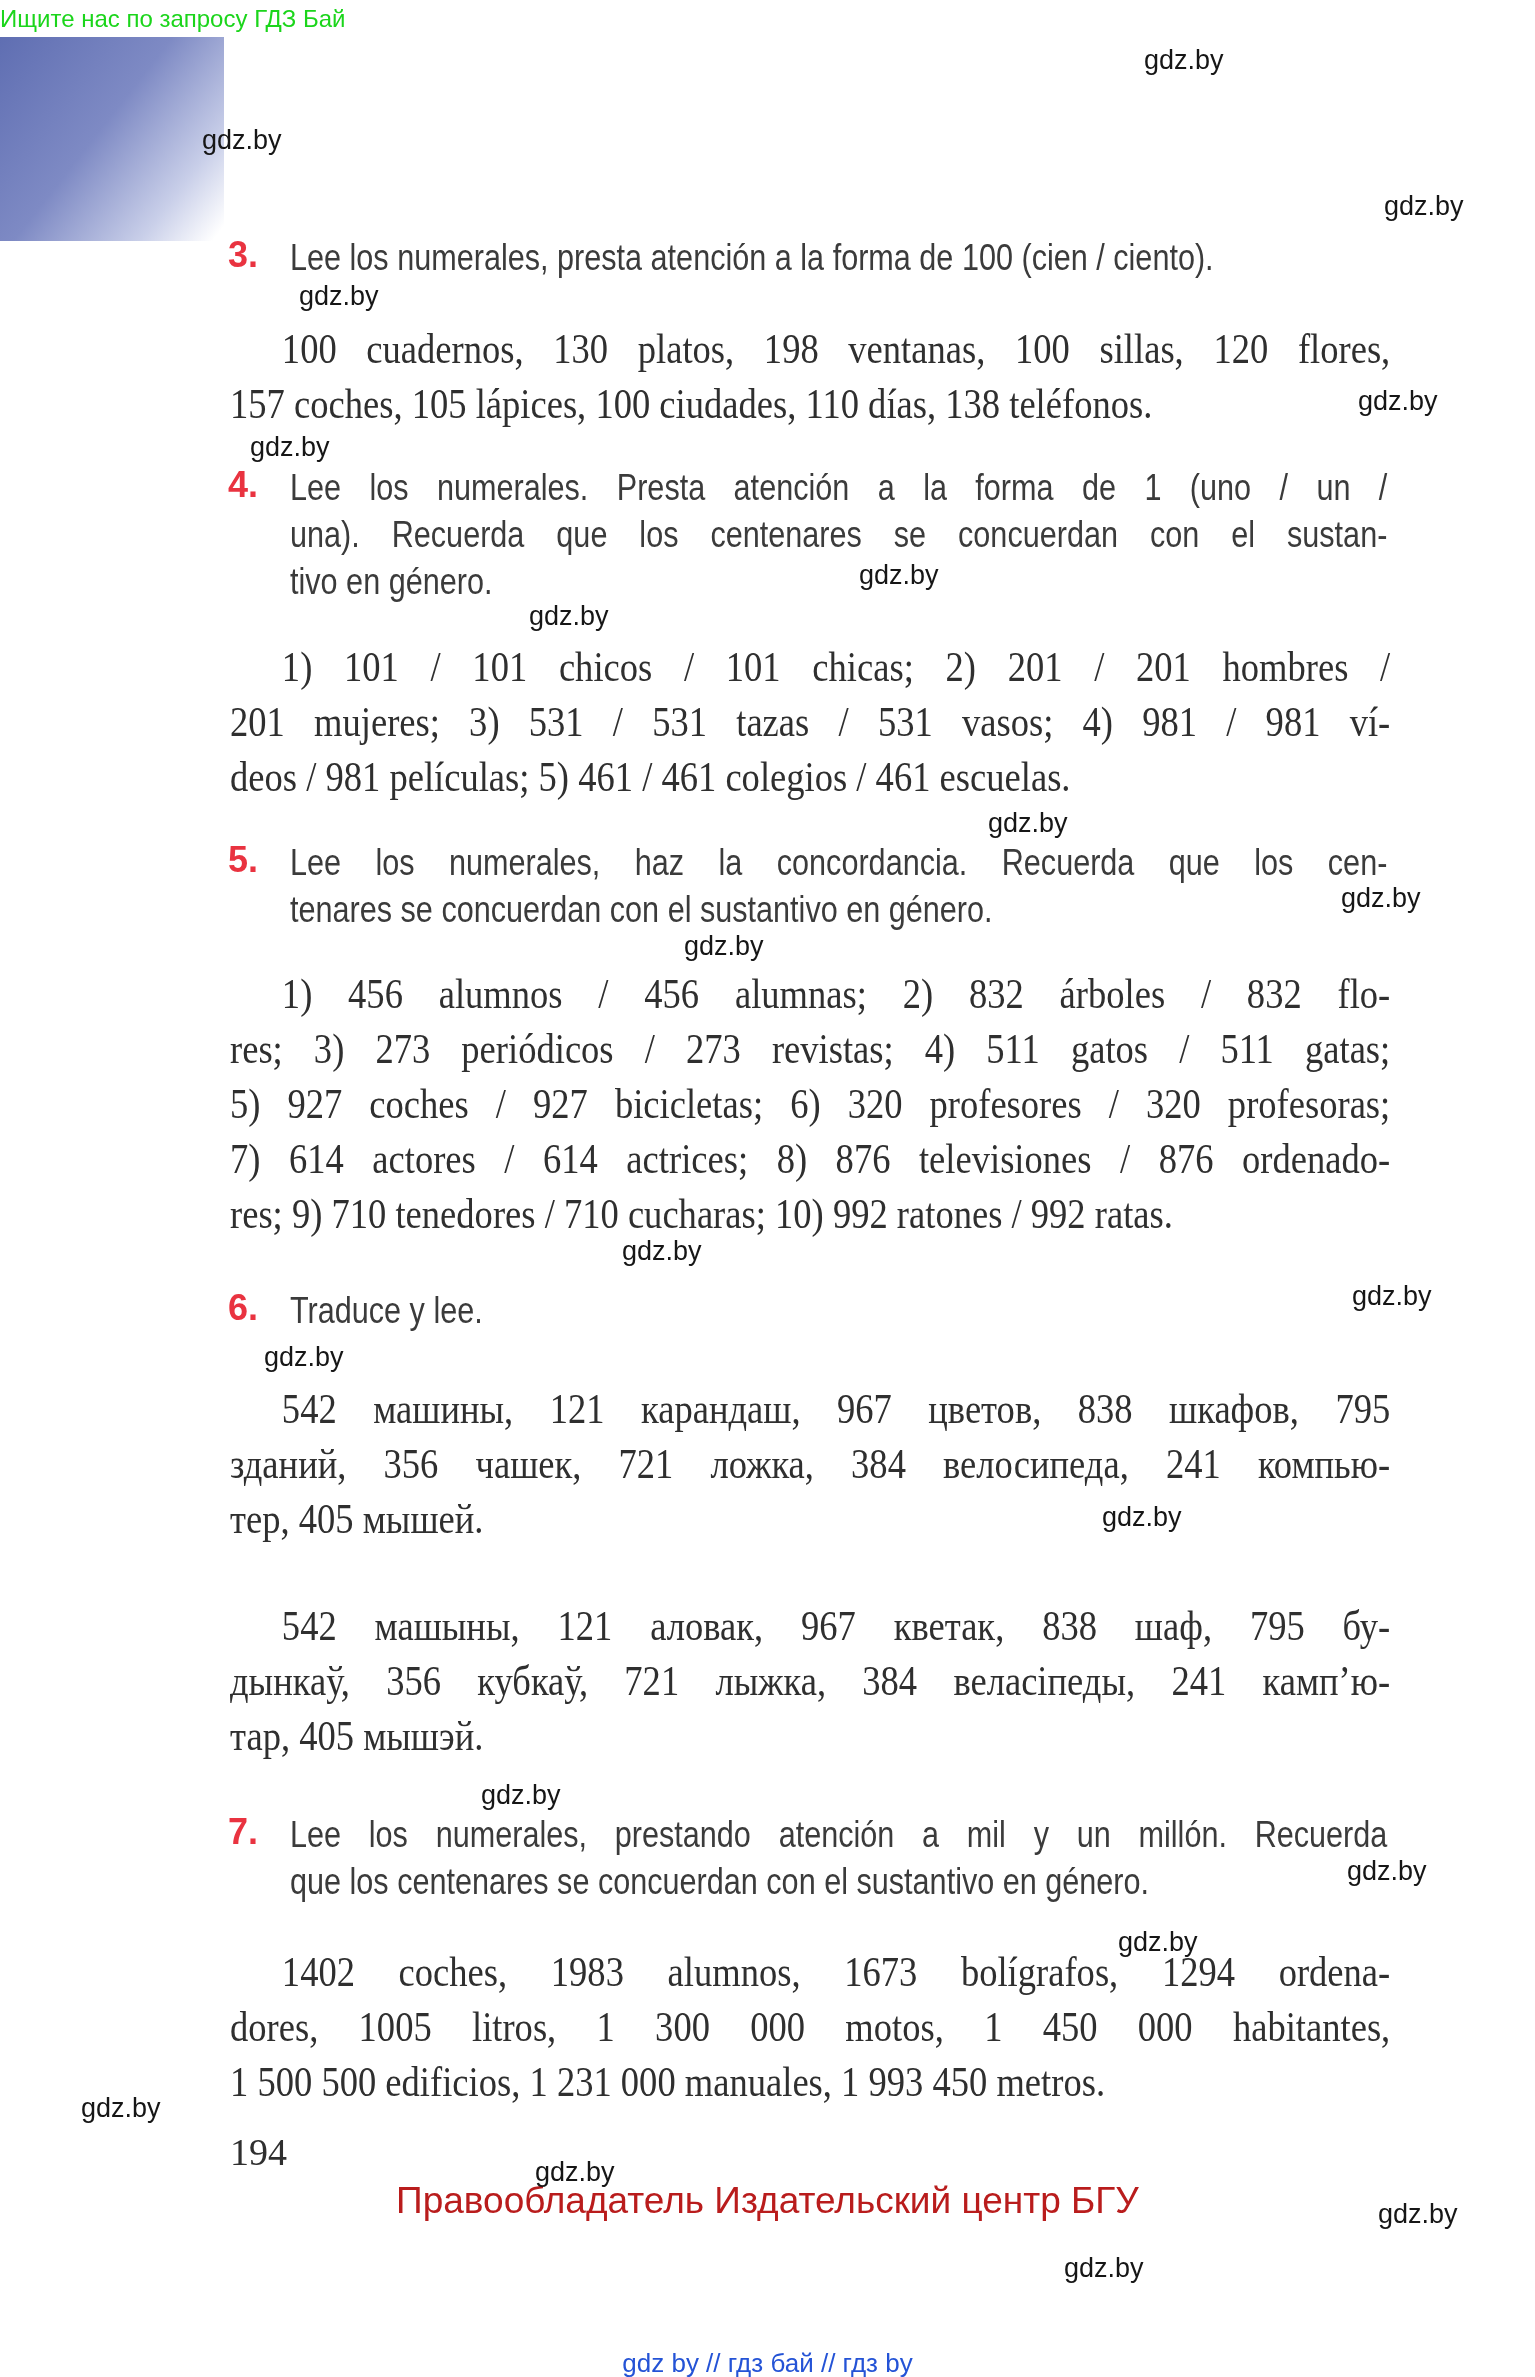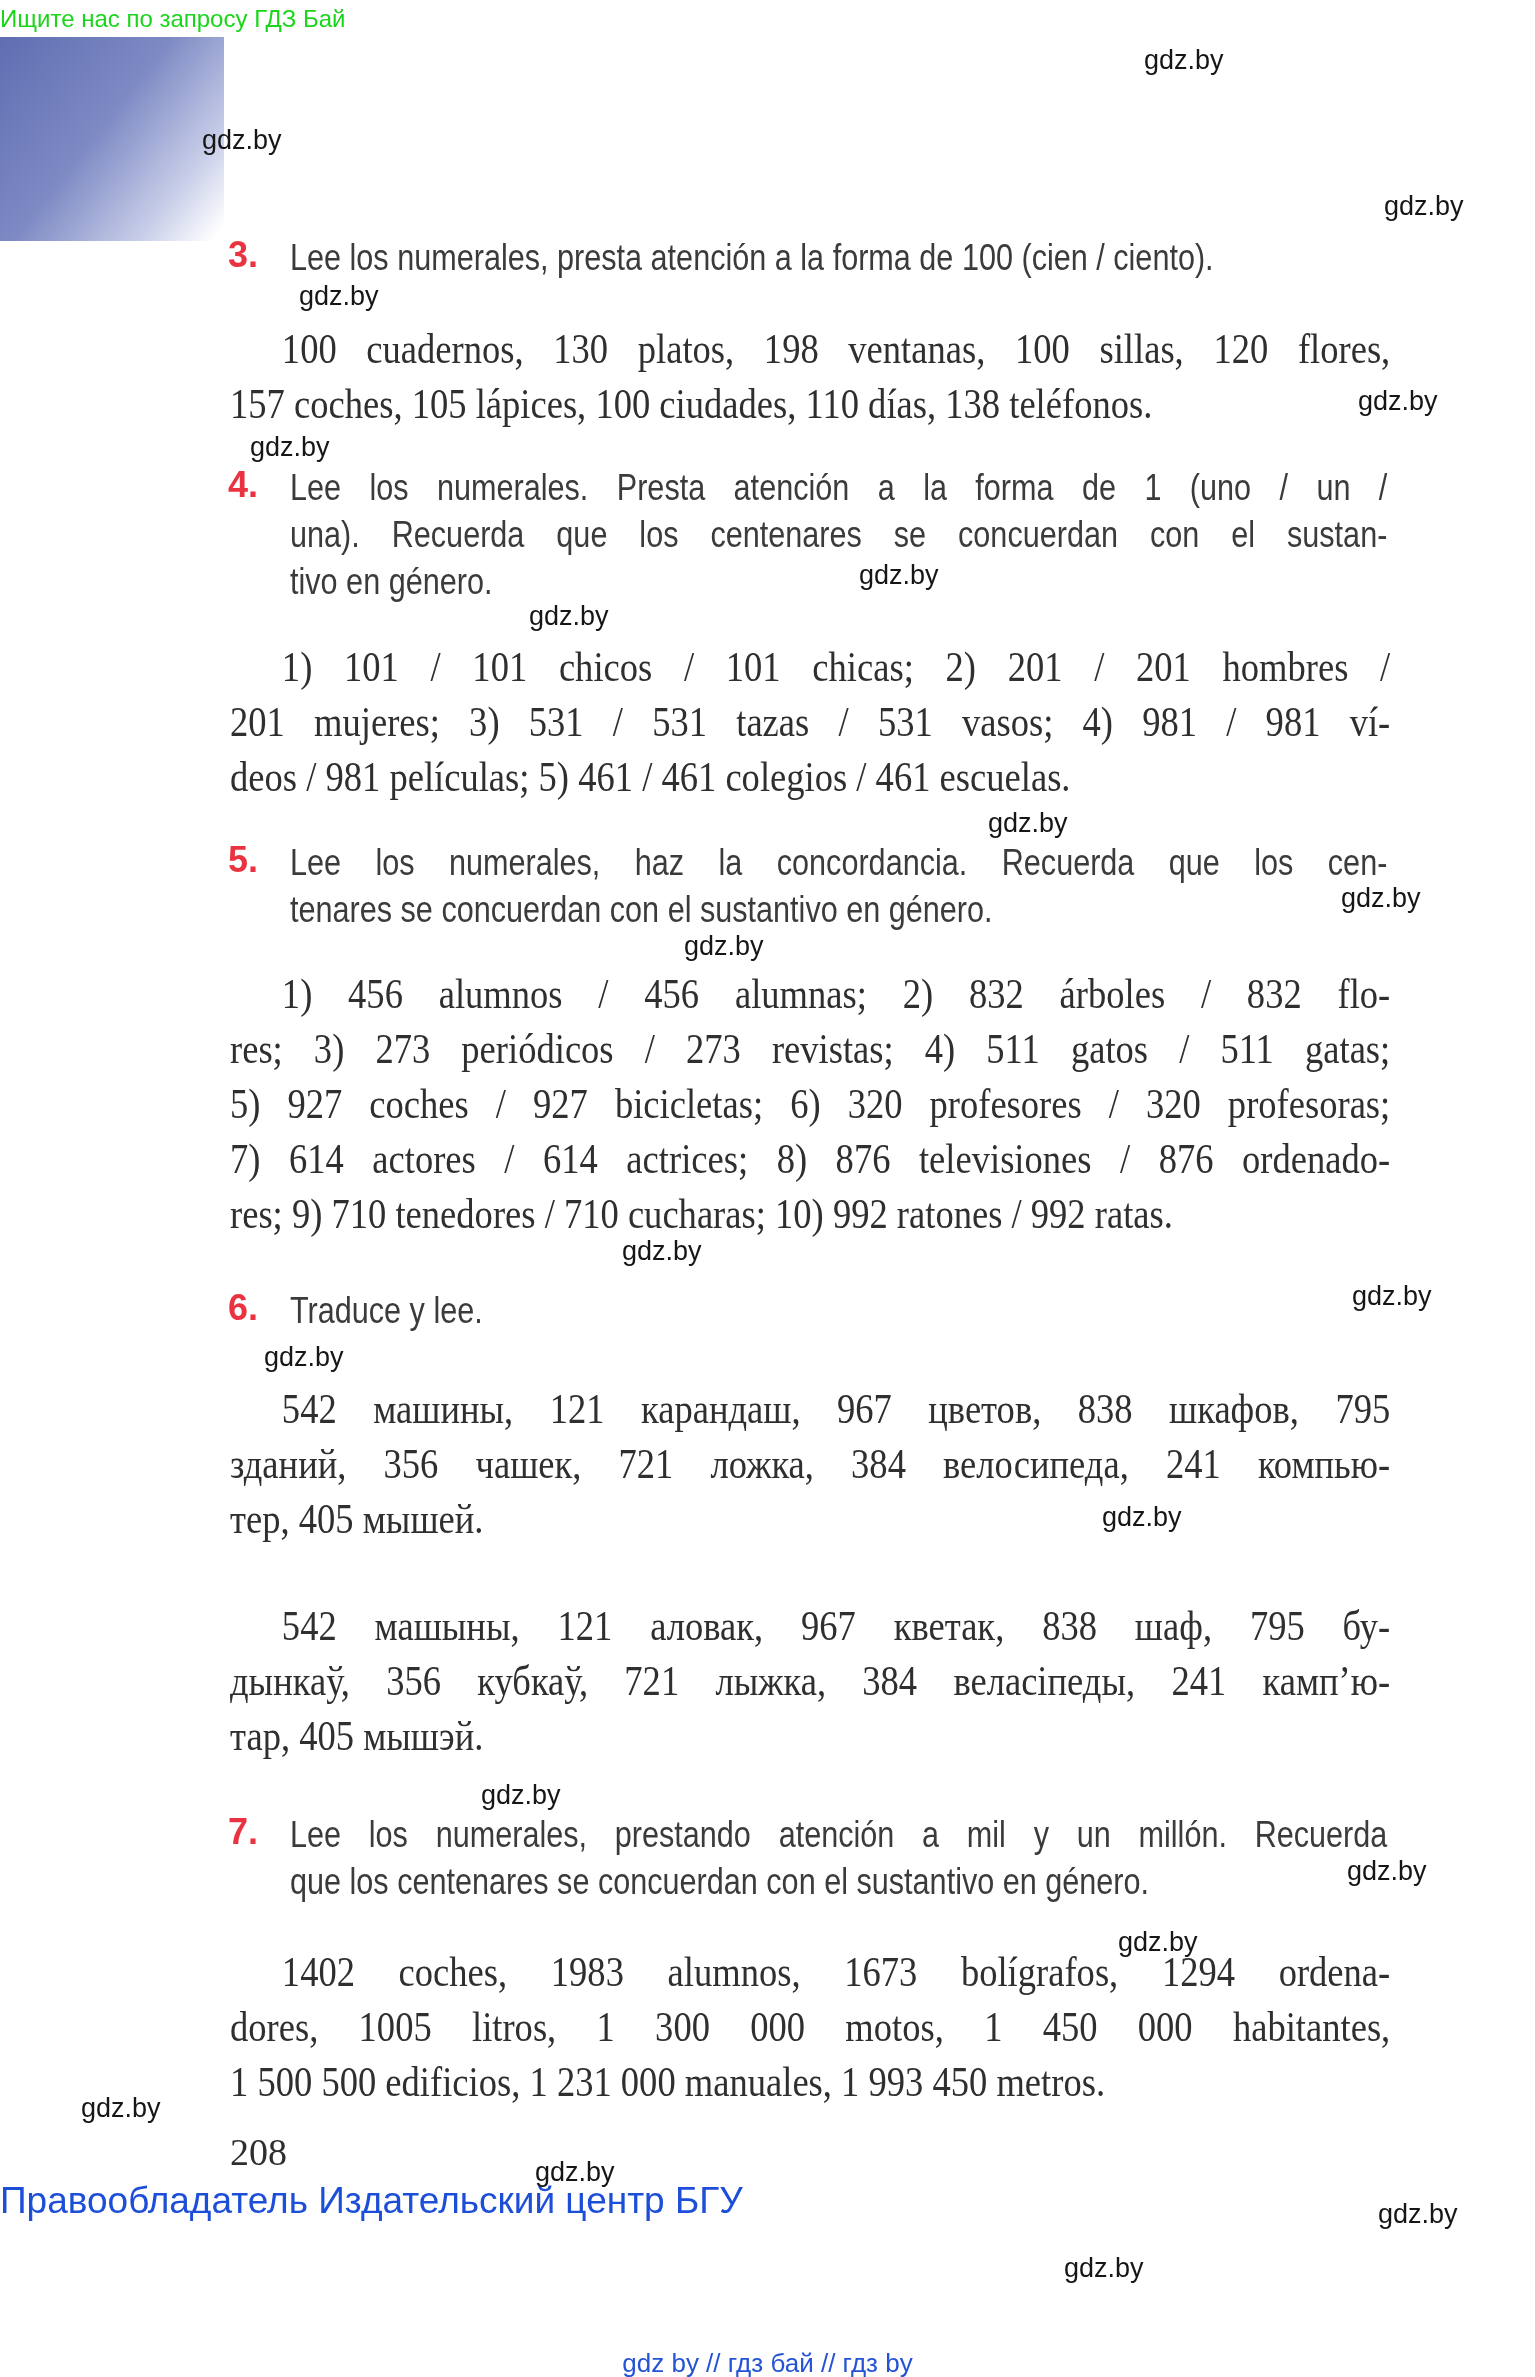--- a/index.html
+++ b/index.html
@@ -23,22 +23,22 @@
   
   .para{position:absolute;left:230px;width:1365px;transform:scaleX(.85);
         transform-origin:0 0;font-family:"Liberation Serif",serif;}
   .para .ln{font-size:43px;line-height:55px;color:#2f2f2f;white-space:nowrap;
             text-align:justify;text-align-last:justify;}
   .para .ln:last-child{text-align-last:auto;}
   .para .ln:first-child{text-indent:61px;}
   
   .pagenum{position:absolute;left:230px;top:2130px;font-family:"Liberation Serif",serif;
            font-size:38px;color:#2f2f2f;}
-  .pink{position:absolute;top:2180px;left:0;width:100%;text-align:left;
-        color:#1d4ed8;font-size:37px;}
+  .pink{position:absolute;top:2180px;left:0;width:100%;text-align:center;
+        color:#b91c1c;font-size:37px;}
   .links{position:absolute;top:2348px;left:0;width:100%;text-align:center;
          color:#2453d6;font-size:26px;}
 </style>
 </head>
 <body>
 
 <div class="page">
 
   <div class="grad"></div>
 
@@ -97,21 +97,21 @@
   <div class="instr" style="top:1811px">
       <div class="ln">Lee los numerales, prestando atención a mil y un millón. Recuerda</div>
       <div class="ln">que los centenares se concuerdan con el sustantivo en género.</div>
     </div>
   <div class="para" style="top:1944px">
       <div class="ln">1402 coches, 1983 alumnos, 1673 bolígrafos, 1294 ordena-</div>
       <div class="ln">dores, 1005 litros, 1 300 000 motos, 1 450 000 habitantes,</div>
       <div class="ln">1 500 500 edificios, 1 231 000 manuales, 1 993 450 metros.</div>
     </div>
 
-  <div class="pagenum">208</div>
+  <div class="pagenum">194</div>
   <div class="pink">Правообладатель Издательский центр БГУ</div>
   <div class="links">gdz by  //  гдз бай  //  гдз by</div>
 
   <div>
       <div class="wm" style="left: 1144px; top: 45px;">gdz.by</div>
       <div class="wm" style="left: 202px; top: 125px;">gdz.by</div>
       <div class="wm" style="left: 1384px; top: 191px;">gdz.by</div>
       <div class="wm" style="left: 299px; top: 281px;">gdz.by</div>
       <div class="wm" style="left: 1358px; top: 386px;">gdz.by</div>
       <div class="wm" style="left: 250px; top: 432px;">gdz.by</div>

